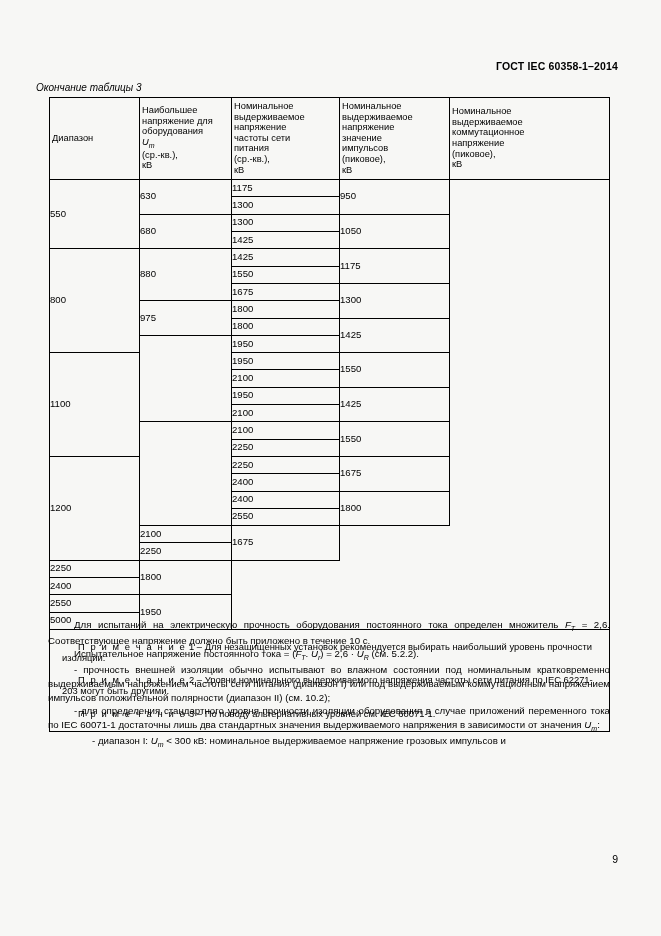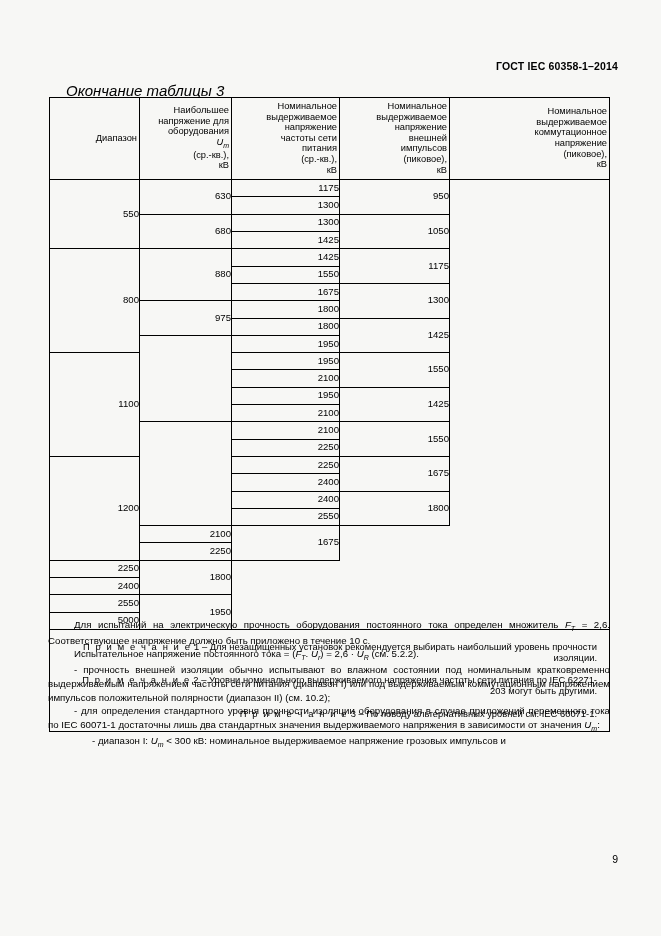--- a/index.html
+++ b/index.html
@@ -31,44 +31,44 @@
     top: 60px;
     font-size: 10.5px;
     font-weight: bold;
     letter-spacing: 0.15px;
     white-space: nowrap;
   }
 
   
   .tbl-caption {
     position: absolute;
-    left: 66px;
+    left: 36px;
     top: 82px;
-    font-size: 15px;
+    font-size: 10px;
     font-style: italic;
     white-space: nowrap;
   }
 
   
   .tbl-wrap {
     position: absolute;
     left: 49px;
     top: 97px;
     width: 560px;
   }
   table.t3 {
     border-collapse: collapse;
     width: 560px;
     table-layout: fixed;
     font-size: 9.3px;
   }
   table.t3 th, table.t3 td {
     border: 1px solid #000;
     padding: 0;
-    text-align: right;
+    text-align: left;
     vertical-align: middle;
     line-height: 1.14;
     background: #f7f7f5;
   }
   table.t3 thead th {
     border-width: 1.6px;
     font-weight: normal;
     padding: 3px 2px 4px 2px;
   }
   .hdr-line { display: block; }
@@ -165,21 +165,21 @@
             <span class="hdr-line">напряжение</span>
             <span class="hdr-line">частоты сети</span>
             <span class="hdr-line">питания</span>
             <span class="hdr-line">(ср.-кв.),</span>
             <span class="hdr-line">кВ</span>
           </th>
           <th>
             <span class="hdr-line">Номинальное</span>
             <span class="hdr-line">выдерживаемое</span>
             <span class="hdr-line">напряжение</span>
-            <span class="hdr-line">внешней</span>
+            <span class="hdr-line">значение</span>
             <span class="hdr-line">импульсов</span>
             <span class="hdr-line">(пиковое),</span>
             <span class="hdr-line">кВ</span>
           </th>
           <th>
             <span class="hdr-line">Номинальное</span>
             <span class="hdr-line">выдерживаемое</span>
             <span class="hdr-line">коммутационное</span>
             <span class="hdr-line">напряжение</span>
             <span class="hdr-line">(пиковое),</span>

